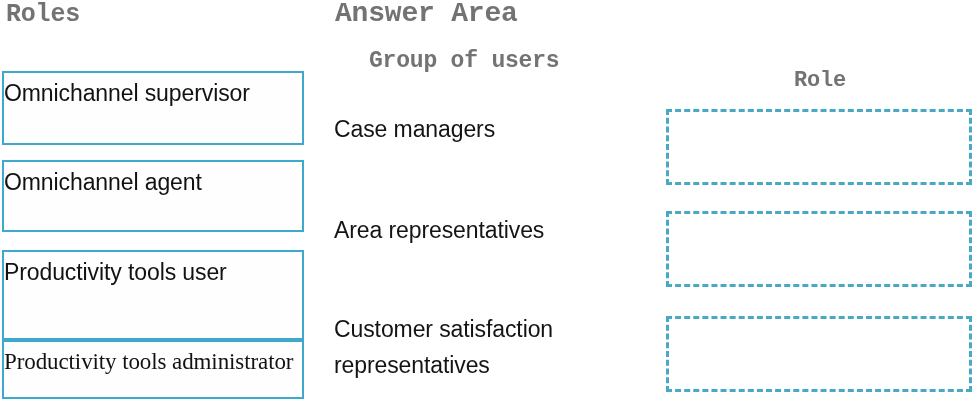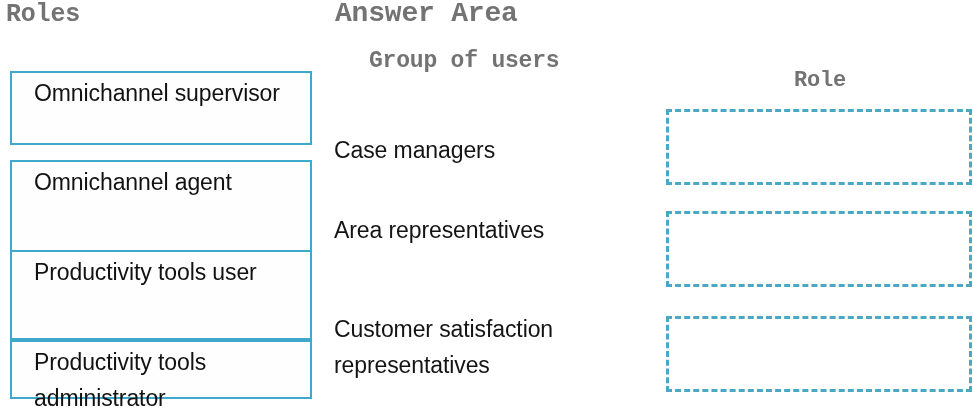--- a/index.html
+++ b/index.html
@@ -34,53 +34,53 @@
 
   
   #roles-list {
     position: absolute;
     left: 2px;
     top: 71px;
     width: 302px;
   }
   .role-box {
     position: absolute;
-    left: 8px;
+    left: 0;
     width: 302px;
     box-sizing: border-box;
     border: 2px solid #3fa9cd;
     background: #fefefe;
     font-size: 23px;
     line-height: 36px;
     color: #121212;
-    padding: 2px 0 2px 22px;
+    padding: 2px 0 2px 0;
     letter-spacing: -0.1px;
   }
   #role-box-0 { top: 0px;   height: 74px; }
-  #role-box-1 { top: 89px;  height: 92px; }
+  #role-box-1 { top: 89px;  height: 72px; }
   #role-box-2 { top: 179px; height: 90px; }
-  #role-box-3 { top: 269px; height: 59px; }
+  #role-box-3 { top: 269px; height: 59px; font-family: Liberation Serif, serif; }
 
   
   #groups-col {
     position: absolute;
     left: 334px;
     top: 86px;
     width: 326px;
   }
   .group-label {
     position: absolute;
     left: 0;
     width: 326px;
     font-size: 23px;
     line-height: 36px;
     color: #141414;
     letter-spacing: -0.1px;
   }
-  #group-label-0 { top: 25px; margin-top: 21px; }
+  #group-label-0 { top: 25px; }
   #group-label-1 { top: 126px; }
   #group-label-2 { top: 225px; }
 
   
   #answer-slots {
     position: absolute;
     left: 666px;
     top: 109px;
     width: 306px;
   }

